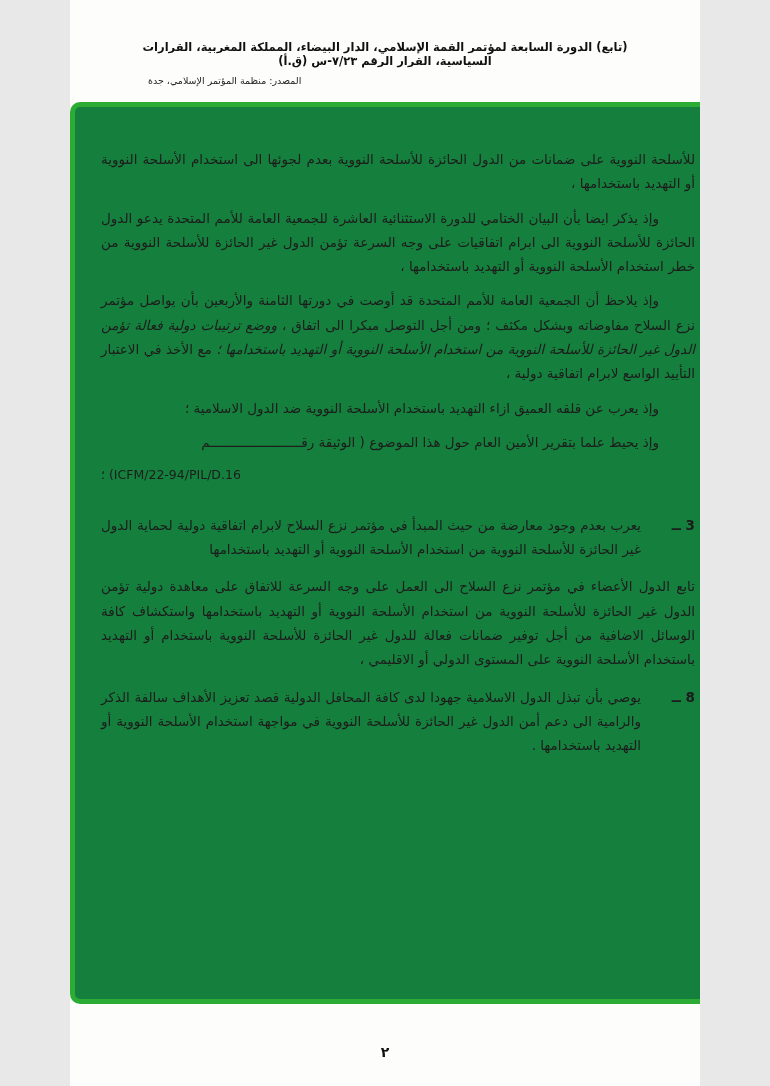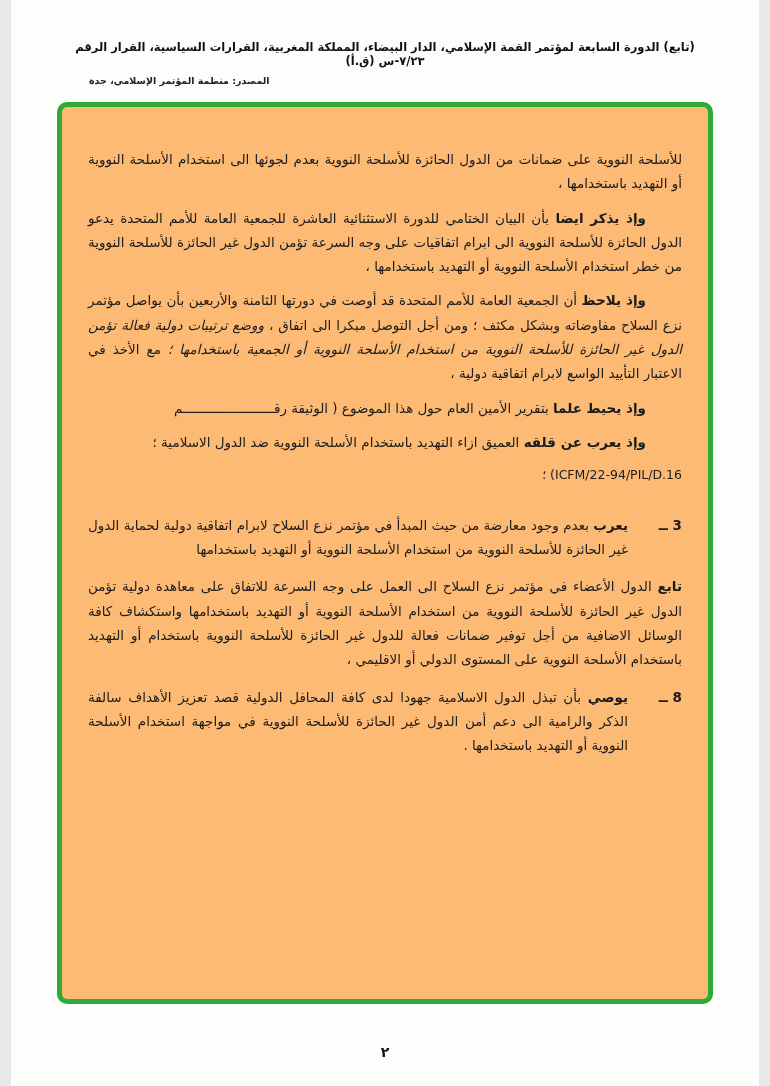--- a/index.html
+++ b/index.html
@@ -1,18 +1,18 @@
 <!DOCTYPE html>
 <html lang="ar"><head>
 <meta charset="utf-8">
 <style>
   html, body { margin: 0; padding: 0; background: #e8e8e8; }
   .page {
     position: relative;
-    width: 748px;
+    width: 630px;
     height: 1086px;
     margin: 0 auto;
     background: #fdfdfb;
     overflow: hidden;
     font-family: "DejaVu Sans", sans-serif;
     color: #1c1c1c;
   }
   .doc-header { padding-top: 40px; }
   .header-title {
     direction: rtl;
@@ -20,48 +20,48 @@
     font-weight: 700;
     font-size: 11.5px;
     padding: 0 48px;
     color: #101010;
   }
   .header-source {
     direction: rtl;
     text-align: left;
     padding-left: 78px;
     margin-top: 7px;
-    font-weight: 700;
+    font-weight: 400;
     font-size: 9.5px;
     color: #222;
   }
   .green-frame {
     box-sizing: border-box;
     width: 656px;
     height: 902px;
     margin: 16px auto 0;
     border: 5px solid #2cac34;
     border-radius: 10px;
-    background: #fdba74;
+    background: #15803d;
     overflow: hidden;
   }
   .doc-body {
     direction: rtl;
     text-align: justify;
     padding: 40px 26px 0 26px;
     font-size: 13.5px;
     line-height: 1.8;
   }
   .para { margin: 0 0 10px 0; }
   .para.indent { text-indent: 36px; }
-  .lead { font-weight: 700; }
+  .lead { font-weight: 400; }
   .italic-seg { font-style: italic; }
   .ref-line {
     direction: ltr;
-    text-align: right;
+    text-align: left;
     margin: 0 0 24px 0;
     font-size: 12.5px;
   }
   .items { list-style: none; margin: 26px 0 0 0; padding: 0; }
   .item { display: flex; gap: 16px; margin-bottom: 13px; }
   .item-marker { flex: 0 0 38px; font-weight: 700; white-space: nowrap; }
   .item-text { flex: 1; text-align: justify; }
   .page-num {
     position: absolute;
     bottom: 26px;
@@ -91,32 +91,32 @@
       </p>
 
       <p class="para indent">
         <span class="lead">وإذ يذكر ايضا</span>
         <span>بأن البيان الختامي للدورة الاستثنائية العاشرة للجمعية العامة للأمم المتحدة يدعو الدول الحائزة للأسلحة النووية الى ابرام اتفاقيات على وجه السرعة تؤمن الدول غير الحائزة للأسلحة النووية من خطر استخدام الأسلحة النووية أو التهديد باستخدامها ،</span>
       </p>
 
       <p class="para indent">
         <span class="lead">وإذ يلاحظ</span>
         <span>أن الجمعية العامة للأمم المتحدة قد أوصت في دورتها الثامنة والأربعين بأن يواصل مؤتمر نزع السلاح مفاوضاته وبشكل مكثف ؛ ومن أجل التوصل مبكرا الى اتفاق ،</span>
-        <span class="italic-seg">ووضع ترتيبات دولية فعالة تؤمن الدول غير الحائزة للأسلحة النووية من استخدام الأسلحة النووية أو الجمعية باستخدامها ؛</span>
+        <span class="italic-seg">ووضع ترتيبات دولية فعالة تؤمن الدول غير الحائزة للأسلحة النووية من استخدام الأسلحة النووية أو التهديد باستخدامها ؛</span>
         <span>مع الأخذ في الاعتبار التأييد الواسع لابرام اتفاقية دولية ،</span>
+      </p>
+
+      <p class="para indent">
+        <span class="lead">وإذ يعرب عن قلقه</span>
+        <span>العميق ازاء التهديد باستخدام الأسلحة النووية ضد الدول الاسلامية ؛</span>
       </p>
 
       <p class="para indent">
         <span class="lead">وإذ يحيط علما</span>
         <span>بتقرير الأمين العام حول هذا الموضوع ( الوثيقة رقـــــــــــــــــــــــم</span>
-      </p>
-
-      <p class="para indent">
-        <span class="lead">وإذ يعرب عن قلقه</span>
-        <span>العميق ازاء التهديد باستخدام الأسلحة النووية ضد الدول الاسلامية ؛</span>
       </p>
 
       <p class="para ref-line">؛ (ICFM/22-94/PIL/D.16</p>
 
       <ol class="items">
 
         <li class="item">
           <span class="item-marker">3 ــ</span>
           <span class="item-text">
             <span class="lead">يعرب</span>

